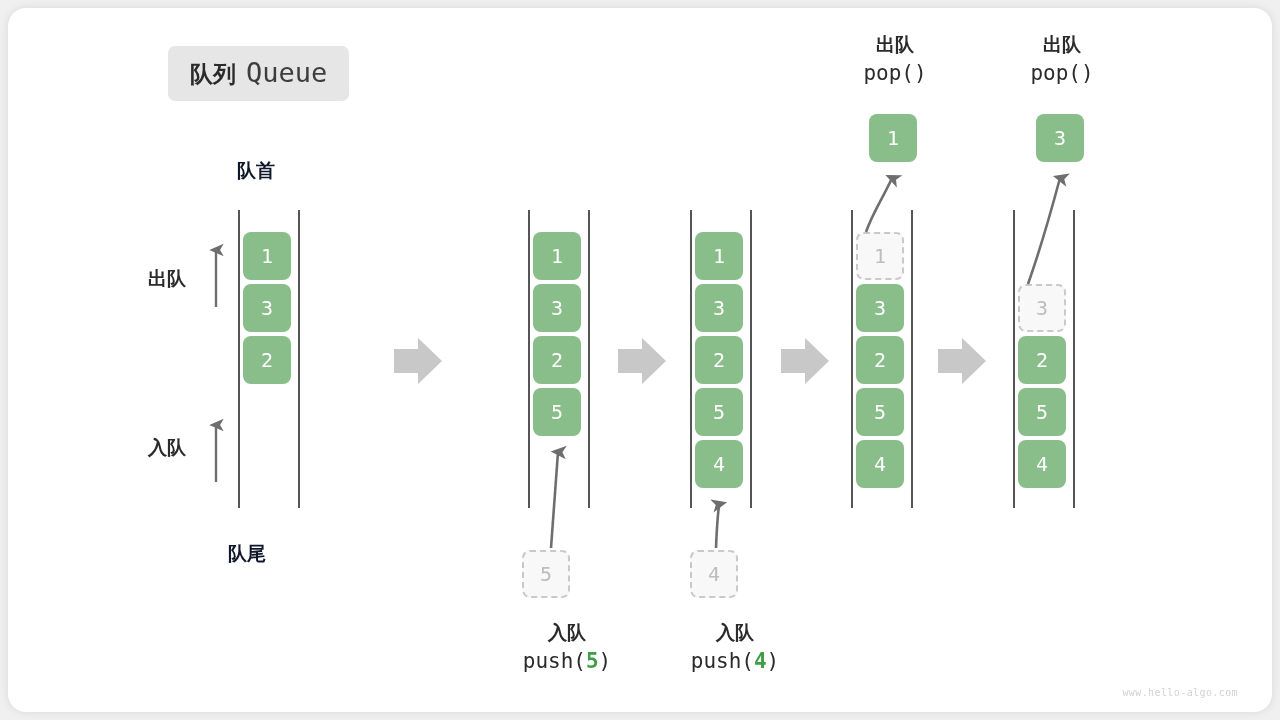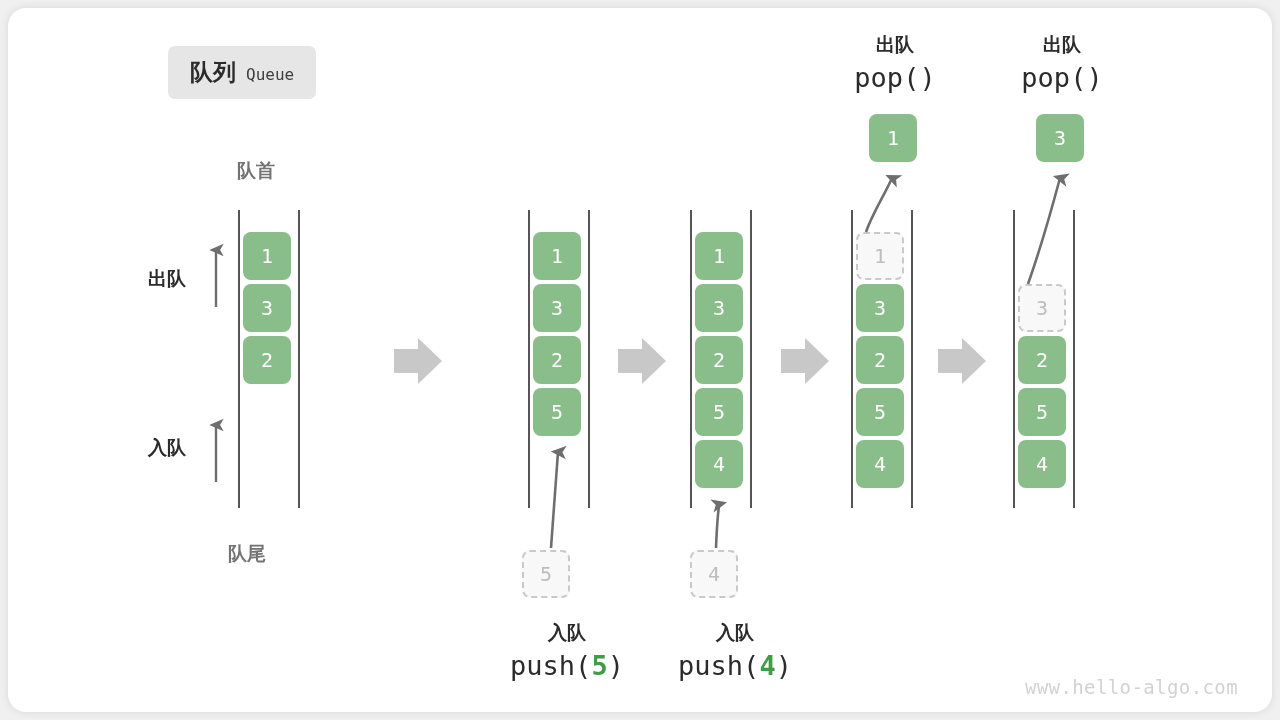--- a/index.html
+++ b/index.html
@@ -39,29 +39,29 @@
     gap: 10px;
     white-space: nowrap;
   }
   #title-badge .cn {
     font-size: 23px;
     font-weight: bold;
     color: #2b2b2b;
   }
   #title-badge .en {
     font-family: "DejaVu Sans Mono", monospace;
-    font-size: 16px;
+    font-size: 27px;
     color: #3d3d3d;
   }
 
   
   .cap-cn {
     font-size: 19px;
     font-weight: bold;
-    color: #737373;
+    color: #0f172a;
     white-space: nowrap;
   }
   .side-label {
     font-size: 19px;
     font-weight: bold;
     color: #2b2b2b;
     white-space: nowrap;
   }
   .op-label {
     text-align: center;
@@ -70,21 +70,21 @@
   }
   .op-label .l1 {
     display: block;
     font-size: 19px;
     font-weight: bold;
     color: #2b2b2b;
   }
   .op-label .l2 {
     display: block;
     font-family: "DejaVu Sans Mono", monospace;
-    font-size: 27px;
+    font-size: 21px;
     color: #2b2b2b;
   }
   .op-label .l2 .arg { color: #3f9c47; font-weight: bold; }
 
   
   .rail {
     width: 1.6px;
     background: #555555;
   }
 
@@ -106,21 +106,21 @@
     background: #f8f8f8;
     border: 2px dashed #c9c9c9;
     color: #bdbdbd;
   }
 
   
   #watermark {
     right: 42px;
     bottom: 22px;
     font-family: "DejaVu Sans Mono", monospace;
-    font-size: 19px;
+    font-size: 10px;
     color: #d2d2d2;
     letter-spacing: 0.4px;
   }
 
   svg.overlay {
     position: absolute;
     left: 0; top: 0;
     width: 1280px; height: 720px;
     pointer-events: none;
   }

